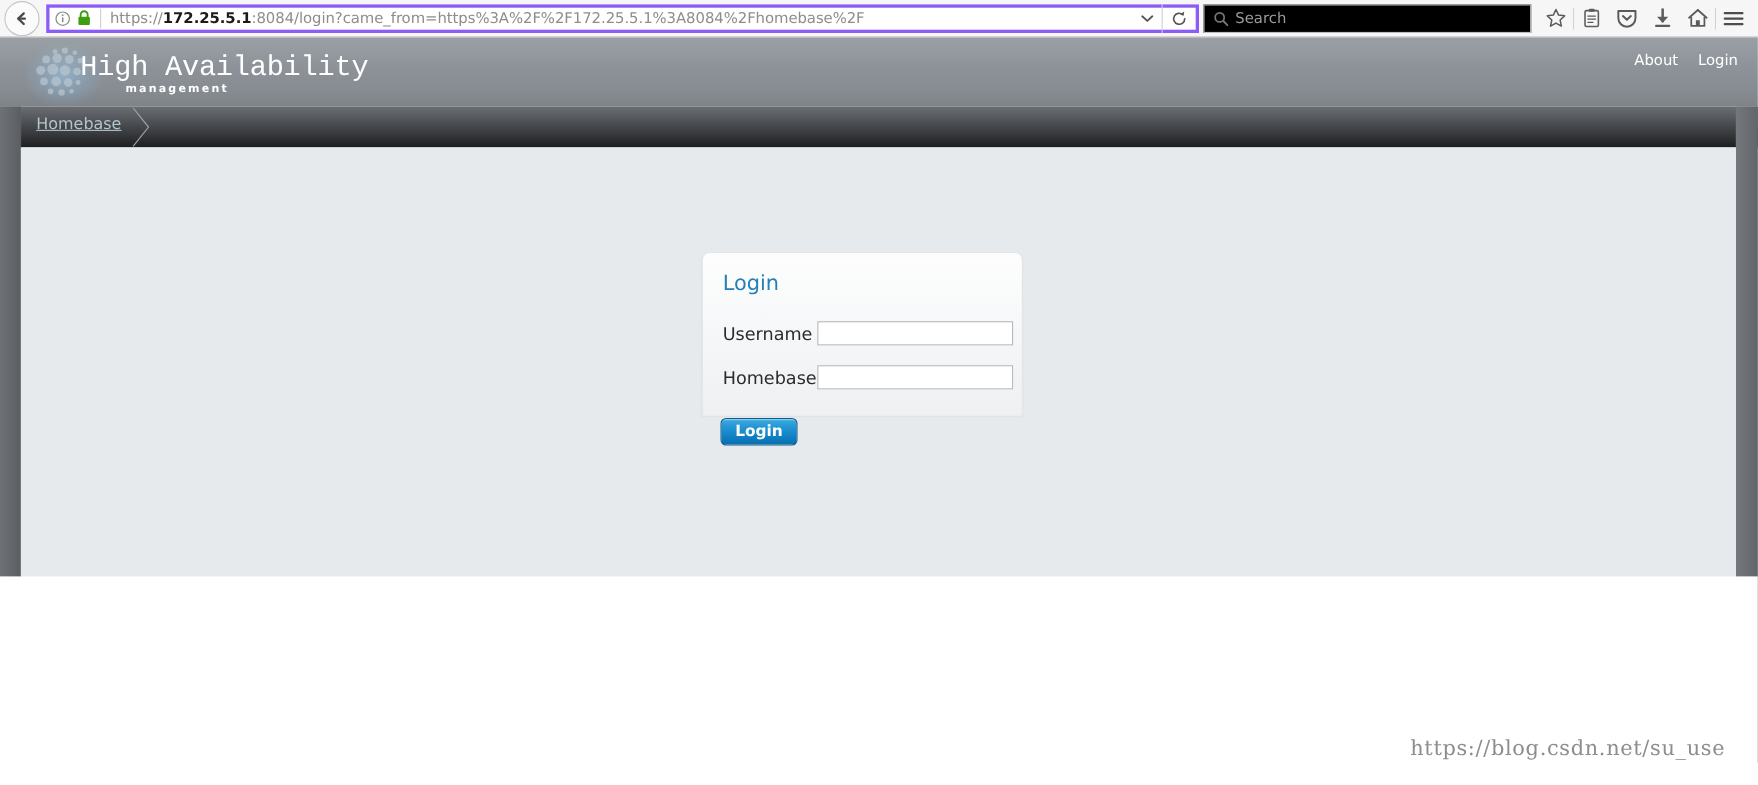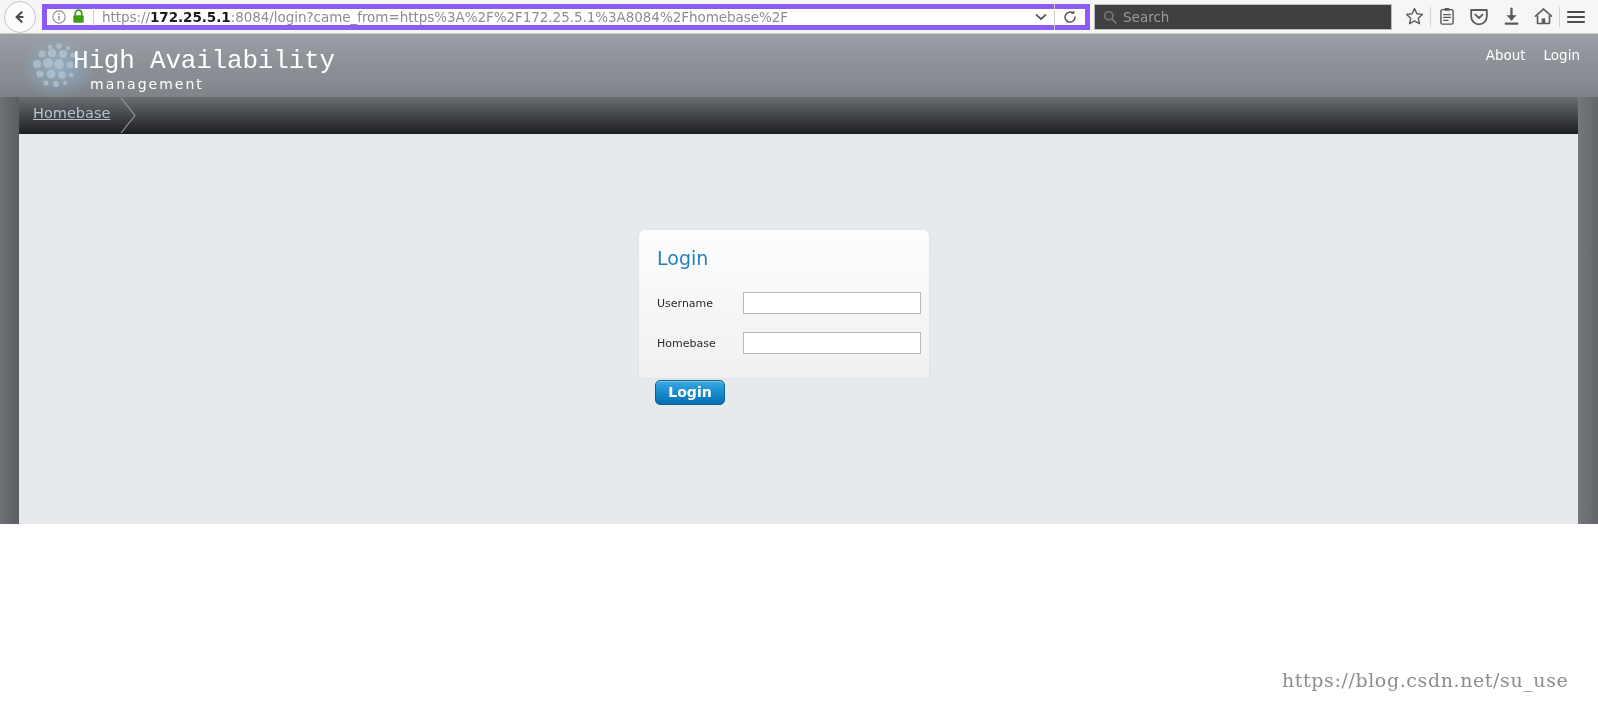--- a/index.html
+++ b/index.html
@@ -36,21 +36,21 @@
     display: flex;
     align-items: center;
     justify-content: center;
     flex: none;
   }
   .urlbar {
     flex: 1 1 auto;
     height: 26px;
     margin: 0 4px 0 6px;
     background: #ffffff;
-    border: 5px solid #8b5cf6;
+    border: 3px solid #8b5cf6;
     display: flex;
     align-items: center;
     box-sizing: border-box;
     min-width: 0;
   }
   .ident-icons {
     display: flex;
     align-items: center;
     padding: 0 3px 0 5px;
     flex: none;
@@ -79,21 +79,21 @@
   }
   .url-reload {
     width: 30px; height: 26px;
     display: flex; align-items: center; justify-content: center;
     border-left: 1px solid #cfcfcf;
     flex: none;
   }
   .searchbar {
     width: 298px;
     height: 26px;
-    background: #404040;
+    background: #000000;
     border: 1px solid #bdbdbd;
     display: flex;
     align-items: center;
     box-sizing: border-box;
     margin-right: 6px;
     flex: none;
   }
   .search-icon-wrap { padding: 0 6px 0 8px; display: flex; align-items: center; }
   .search-placeholder {
     font-size: 13.5px;
@@ -138,25 +138,25 @@
     position: absolute;
     left: 73px; top: 12px;
     font-size: 26px;
     color: #ffffff;
     font-weight: 400;
     letter-spacing: -0.2px;
     font-family: Liberation Mono, monospace;
   }
   .brand-sub {
     position: absolute;
-    left: 90px; top: 42px;
-    font-size: 14px;
+    left: 114px; top: 42px;
+    font-size: 10px;
     color: #ffffff;
     letter-spacing: 2.0px;
-    font-weight: 400;
+    font-weight: 700;
   }
   .header-links {
     position: absolute;
     right: 18px; top: 13px;
     display: flex;
     gap: 18px;
   }
   .header-link {
     font-size: 13.5px;
     color: #ffffff;
@@ -246,21 +246,21 @@
     left: 18px;
     width: 264px;
     height: 40px;
     display: flex;
     align-items: center;
   }
   .form-row.r1 { top: 53px; }
   .form-row.r2 { top: 93px; }
   .field-label {
     width: 86px;
-    font-size: 11px;
+    font-size: 16px;
     color: #2b2b2b;
     flex: none;
   }
   .field-input {
     width: 178px;
     height: 22px;
     border: 1px solid #b7b9bb;
     background: #ffffff;
     box-sizing: border-box;
     font-size: 13px;

